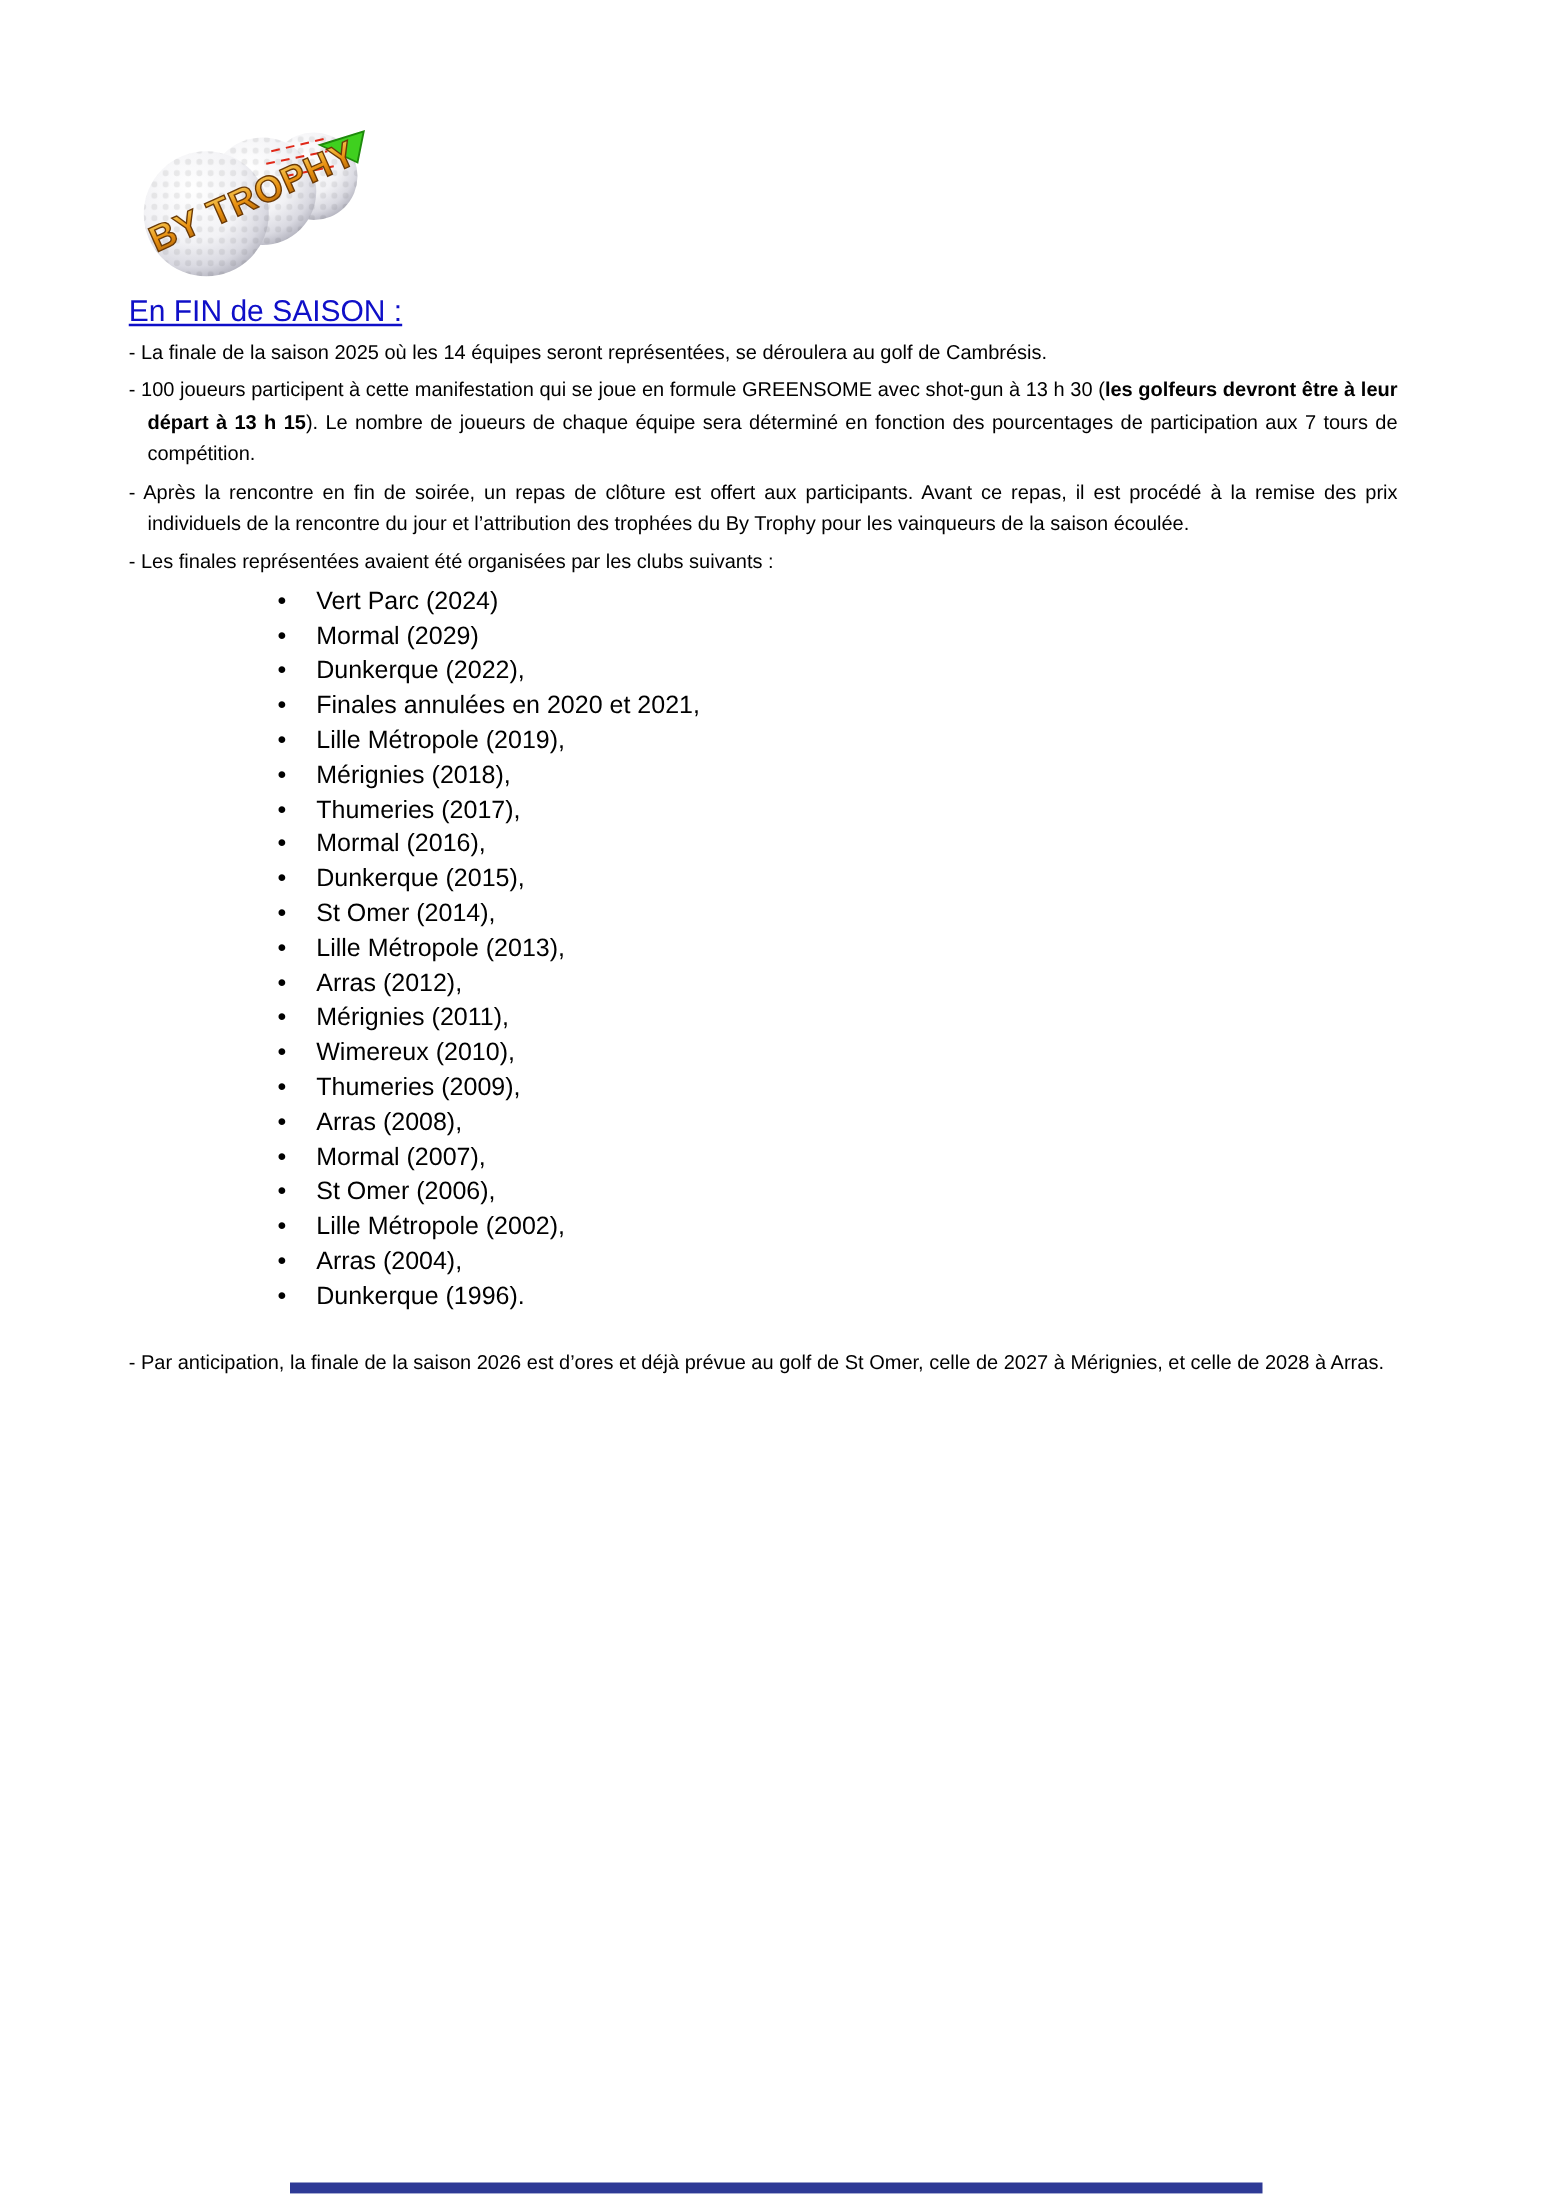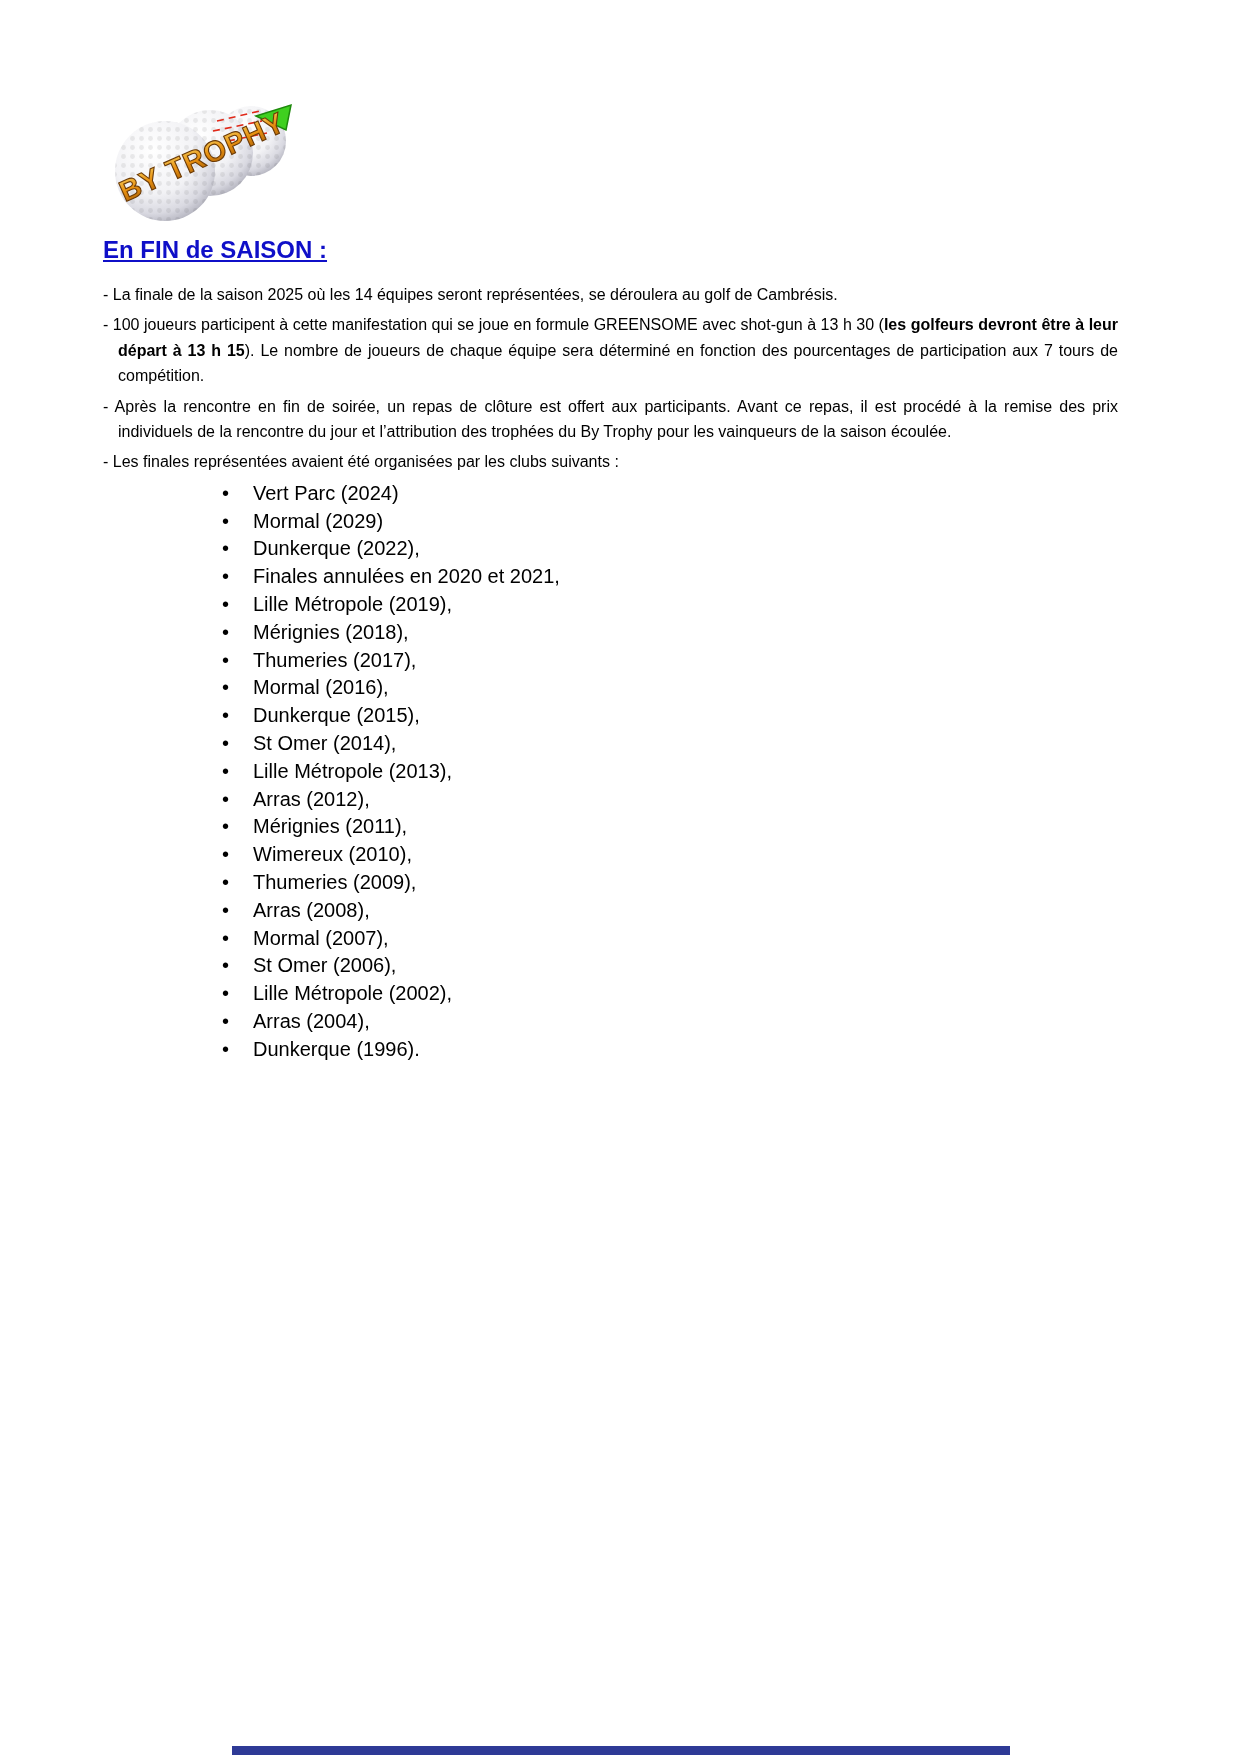--- a/index.html
+++ b/index.html
@@ -10,22 +10,22 @@
     font-family: "Liberation Sans", sans-serif;
     color: #000;
   }
   .page { position: relative; width: 1241px; height: 1755px; overflow: hidden; background:#fff; }
 
   .logo { position: absolute; left: 110px; top: 98px; }
 
   .content { position: absolute; left: 103px; top: 236px; width: 1015px; }
 
   .heading {
-    font-size: 24px; font-weight: bold; text-decoration: underline;
-    line-height: 27px; margin: 0 0 19px 0;
+    font-size: 24px; font-weight: normal; text-decoration: underline;
+    line-height: 27px; margin: 0 0 7px 0;
   }
 
   .para {
     margin: 0 0 5px 0;
     font-size: 16px; line-height: 25.4px;
     text-align: justify;
     padding-left: 15px; text-indent: -15px;
   }
 
   .list { list-style: none; margin: 5px 0 0 0; padding: 0; }
@@ -183,18 +183,19 @@
         <li class="list-item">
         <span class="bullet">•</span>
         <span class="italic">Arras (2004),</span>
       </li>
         <li class="list-item">
         <span class="bullet">•</span>
         <span>Dunkerque (1996).</span>
       </li>
       </ul>
 
+    <p class="para closing"><span>- Par anticipation, la finale de la saison 2026 est d’ores et déjà prévue au golf de St Omer, celle de 2027 à Mérignies, et celle de 2028 à Arras.</span></p>
 
   </div>
 
   <div class="footer-bar" style="background: rgb(46, 58, 150);"></div>
 
 </div>
 
 </body></html>

